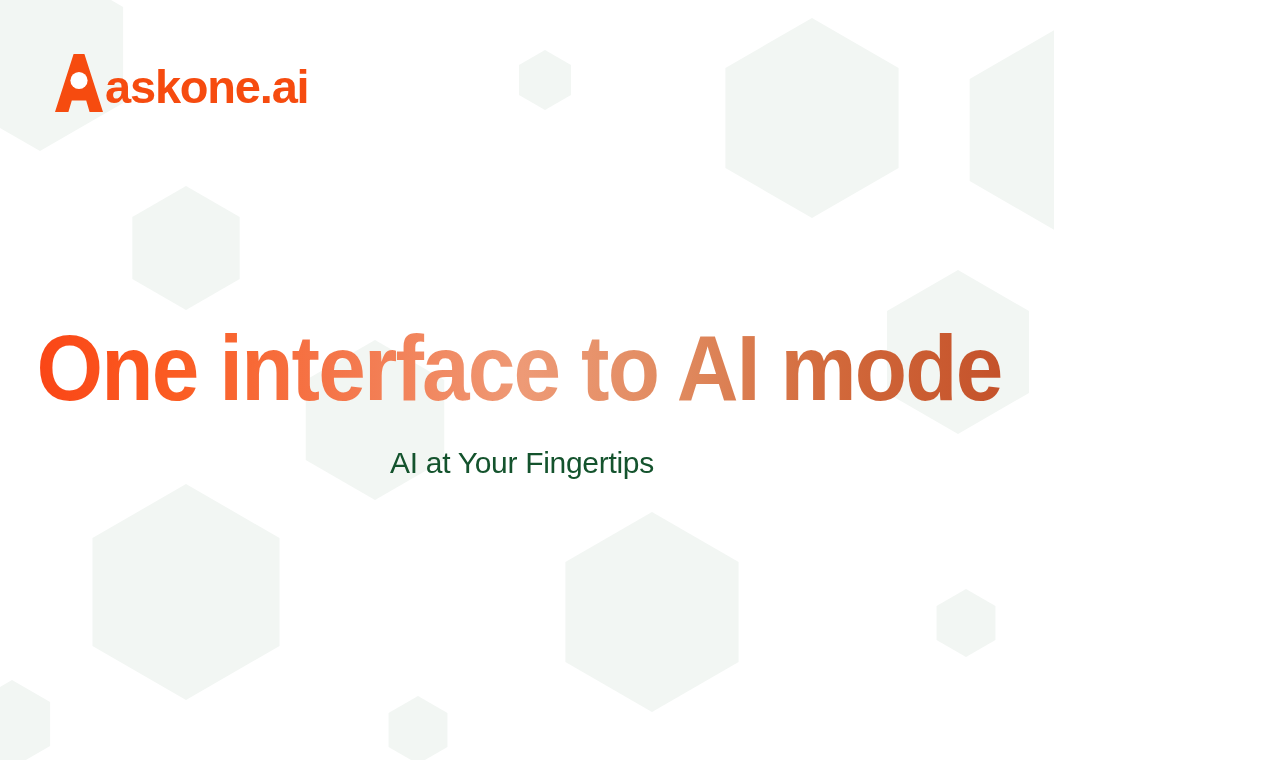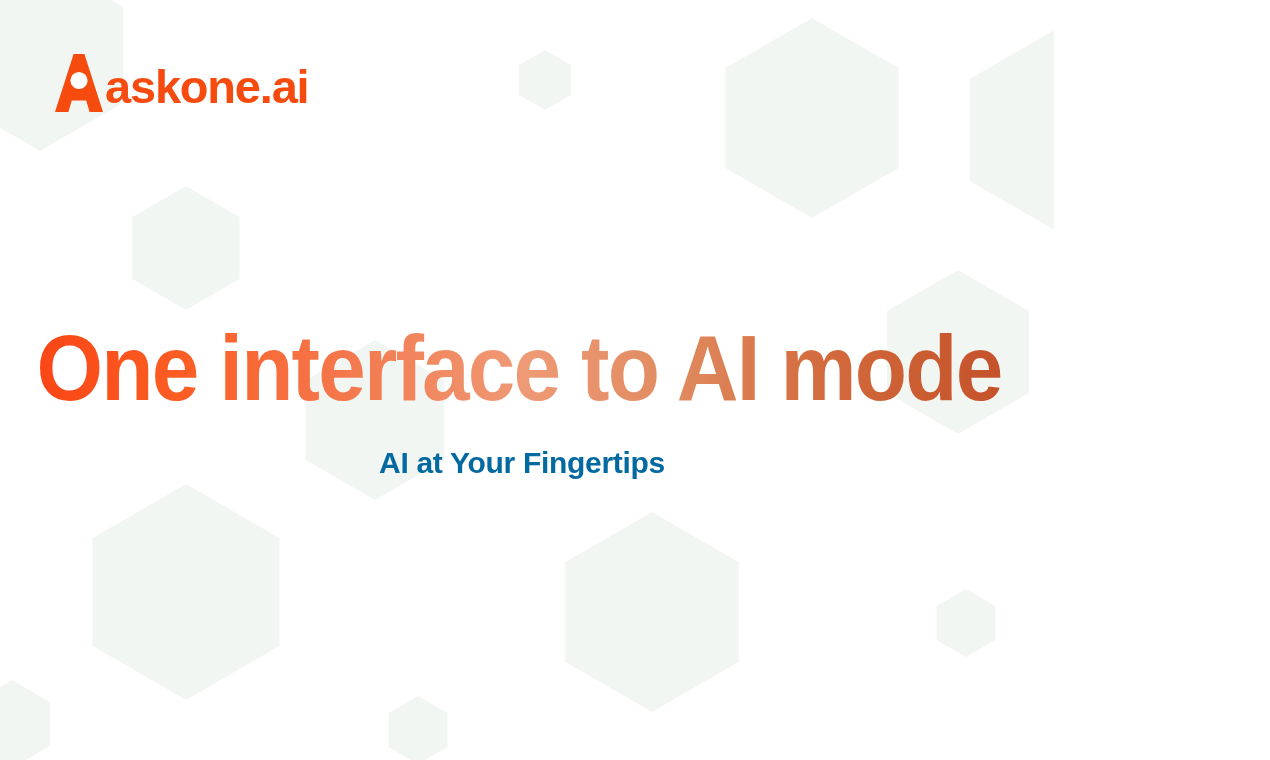--- a/index.html
+++ b/index.html
@@ -92,25 +92,25 @@
     -webkit-background-clip: text;
     background-clip: text;
     color: transparent;
     -webkit-text-fill-color: transparent;
   }
 
   #hero-subtitle {
     margin: 0;
     padding-top: 34px;
     font-family: "Liberation Sans", "DejaVu Sans", sans-serif;
-    font-weight: 700;
+    font-weight: 400;
     font-size: 30px;
     line-height: 1;
     letter-spacing: -0.3px;
-    color: #0369a1;
+    color: #14532d;
     white-space: nowrap;
   }
 </style>
 </head>
 <body>
 
 <div id="hero-banner">
 
   <svg id="hex-field" viewBox="0 0 1270 760" aria-hidden="true">
     <defs>

